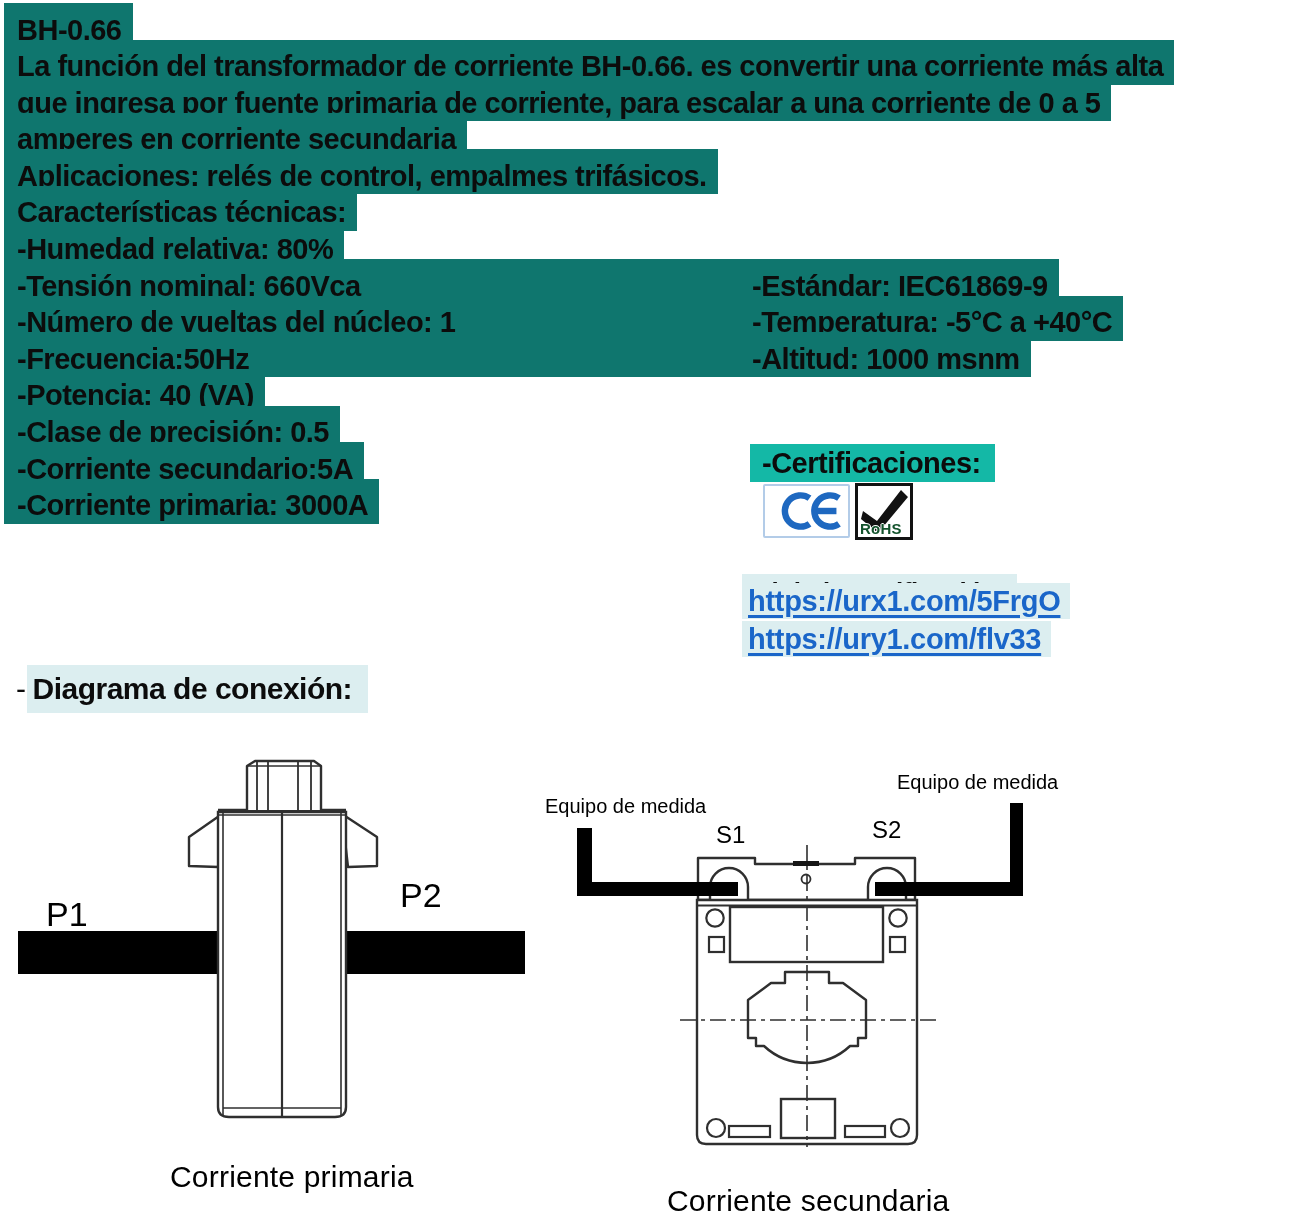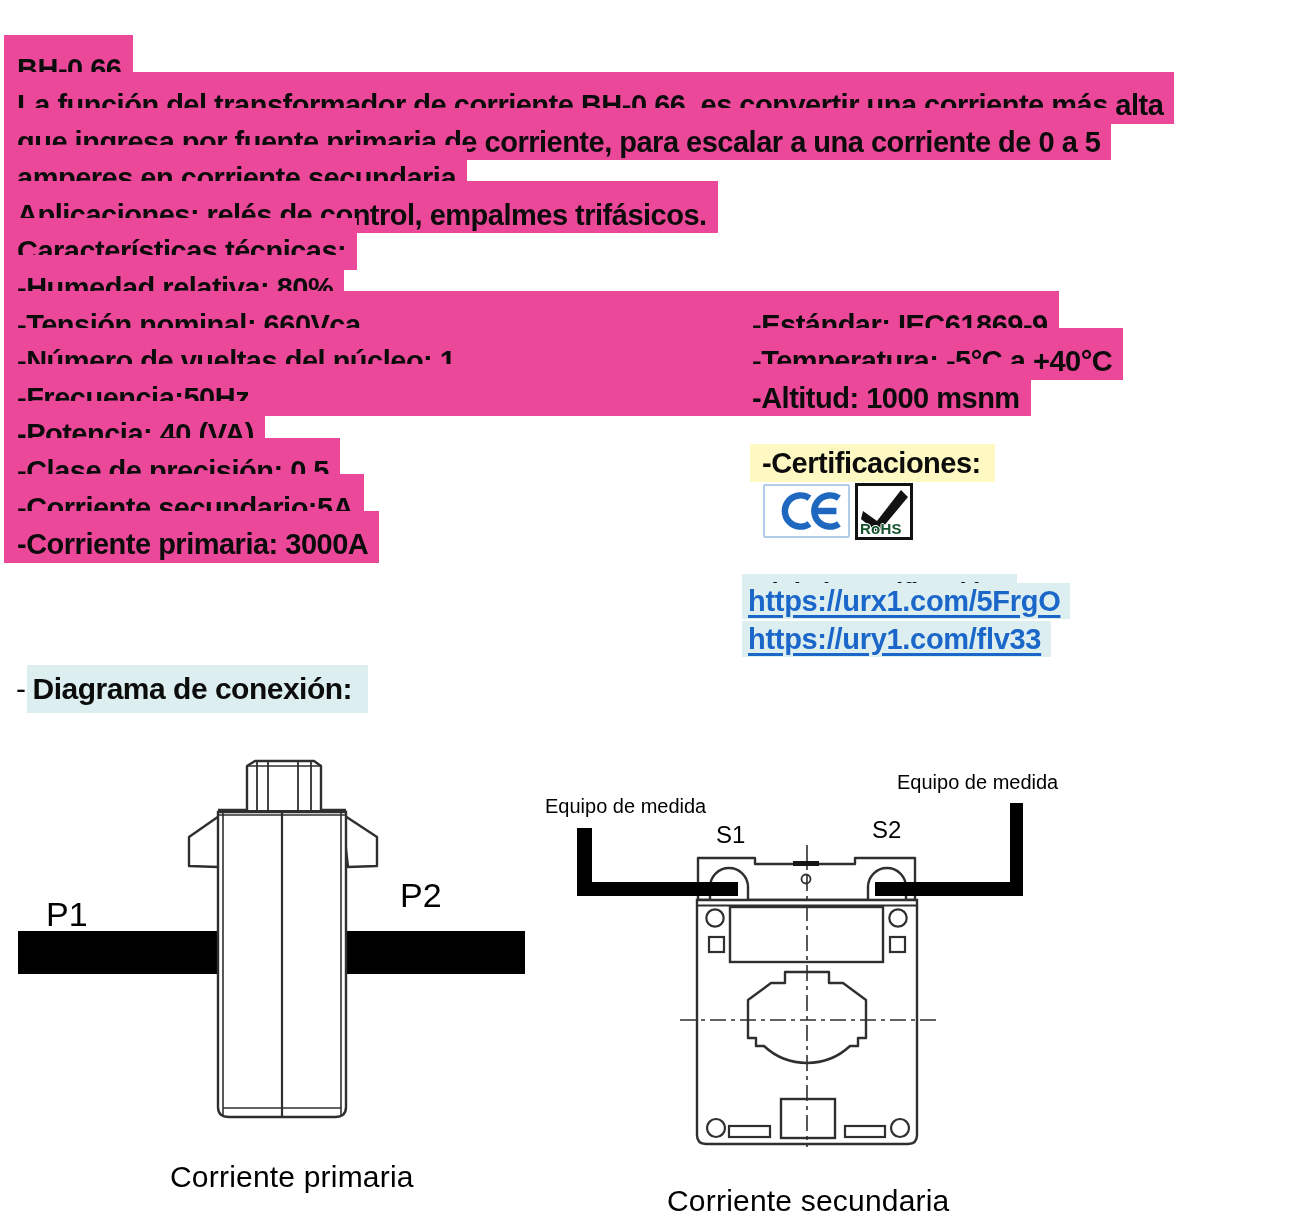--- a/index.html
+++ b/index.html
@@ -5,30 +5,30 @@
   html,body{margin:0;padding:0;background:#ffffff;}
   .page{
     position:relative;width:1306px;height:1228px;background:#ffffff;overflow:hidden;
     font-family:"Liberation Sans",sans-serif;color:#0c0c0c;
   }
   
   .textcol{position:absolute;left:4px;top:3px;white-space:nowrap;}
   .line{height:36.6px;}
   .line .hl{
     display:inline-flex;align-items:center;height:36px;
-    padding:16px 11px 0 13px;background:#ec4899;
-    font-size:29px;font-weight:700;letter-spacing:-0.5px;margin-top:32px;
+    padding:9px 11px 0 13px;background:#0f766e;
+    font-size:29px;font-weight:700;letter-spacing:-0.5px;
   }
   .cell-left{display:inline-block;width:735px;}
   .cell-right{display:inline-block;}
   
   .cert-heading{
     position:absolute;left:750px;top:444px;height:38px;
     display:inline-flex;align-items:center;padding:0 14px 0 12px;
-    background:#fef9c3;font-size:29px;font-weight:700;letter-spacing:-0.5px;white-space:nowrap;
+    background:#14b8a6;font-size:29px;font-weight:700;letter-spacing:-0.5px;white-space:nowrap;
   }
   .ce-box{
     position:absolute;left:763px;top:484px;width:87px;height:54px;
     border:2px solid #b3cce8;border-radius:2px;background:#fff;box-sizing:border-box;
     display:flex;align-items:center;justify-content:center;
   }
   .rohs-box{
     position:absolute;left:855px;top:483px;width:58px;height:57px;
     border:3px solid #121212;background:#fff;box-sizing:border-box;
   }

